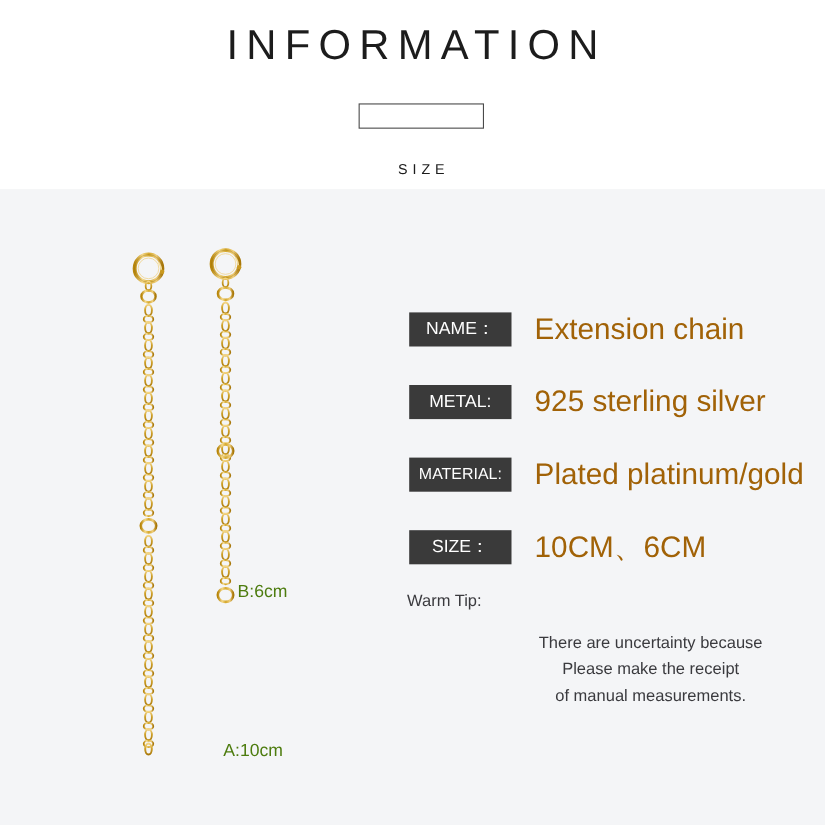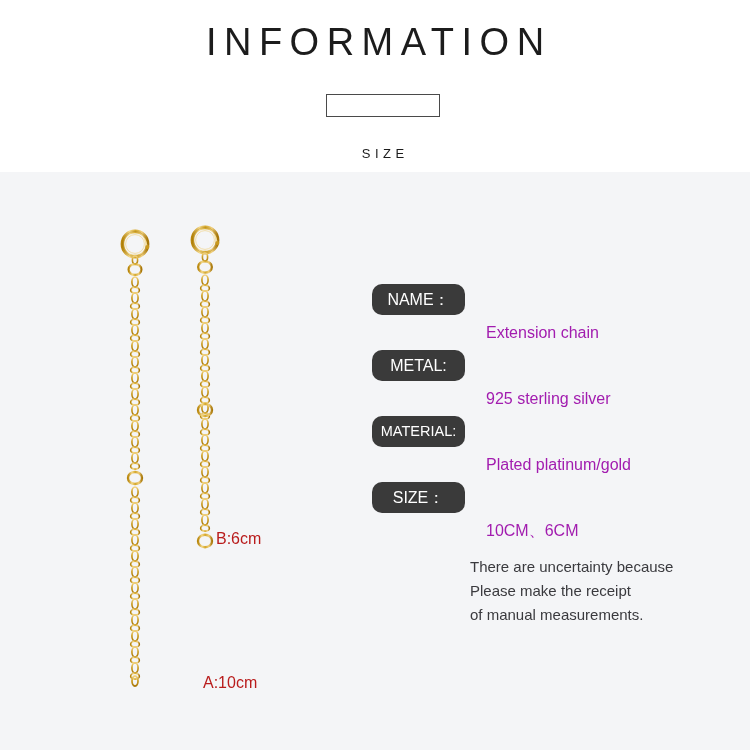--- a/index.html
+++ b/index.html
@@ -83,21 +83,21 @@
   }
   .chain-svg {
     position: absolute;
     left: 0;
     top: 0;
   }
 
   .meas-label {
     position: absolute;
     font-size: 16px;
-    color: #b91c1c;
+    color: #4d7c0f;
     white-space: nowrap;
     font-family: "Liberation Sans", sans-serif;
   }
   .meas-b { left: 216px; top: 358px; }
   .meas-a { left: 155px; top: 502px; margin-left: 48px; }
 
   
   .specs {
     position: absolute;
     left: 372px;
@@ -115,52 +115,51 @@
     width: 93px;
     height: 31px;
     background: #3a3a3a;
     color: #ffffff;
     font-size: 16px;
     line-height: 31px;
     text-align: center;
     box-sizing: border-box;
     overflow: hidden;
     white-space: nowrap;
-    border-radius: 10px;
   }
   .spec-badge.tight { font-size: 14.5px; }
   .spec-value {
     position: absolute;
     left: 114px;
     top: -3px;
-    font-size: 16px;
+    font-size: 27px;
     font-weight: 300;
-    color: #a21caf;
+    color: #a16207;
     white-space: nowrap;
     line-height: 36px;
-    margin-top: 34px;
   }
 
   
   .warm-tip {
     position: absolute;
     left: 370px;
     top: 366px;
     width: 360px;
   }
   .warm-tip-title {
     font-size: 15px;
     color: #3a3a3e;
     margin: 0 0 7px 0;
     line-height: 18px;
   }
   .warm-tip-lines {
     margin: 17px;
     padding: 0 0 0 83px;
     list-style: none;
+    text-align: center;
   }
   .warm-tip-lines li {
     font-size: 15px;
     color: #3a3a3e;
     line-height: 24px;
     white-space: nowrap;
   }
 </style>
 </head>
 <body>
@@ -300,20 +299,21 @@
         <span class="spec-value">Plated platinum/gold</span>
       </div>
 
       <div class="spec-row">
         <span class="spec-badge">SIZE：</span>
         <span class="spec-value">10CM、6CM</span>
       </div>
     </div>
 
     <div class="warm-tip">
+      <p class="warm-tip-title">Warm Tip:</p>
       <ul class="warm-tip-lines">
         <li>There are uncertainty because</li>
         <li>Please make the receipt</li>
         <li>of manual measurements.</li>
       </ul>
     </div>
 
   </div>
 </div>
 

